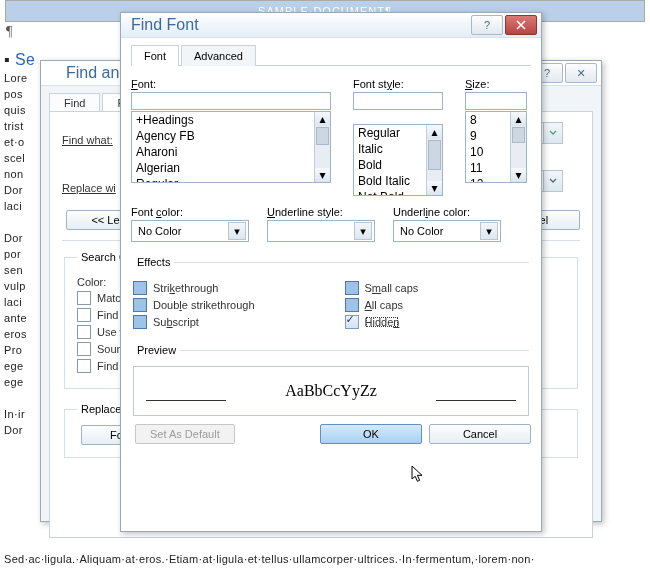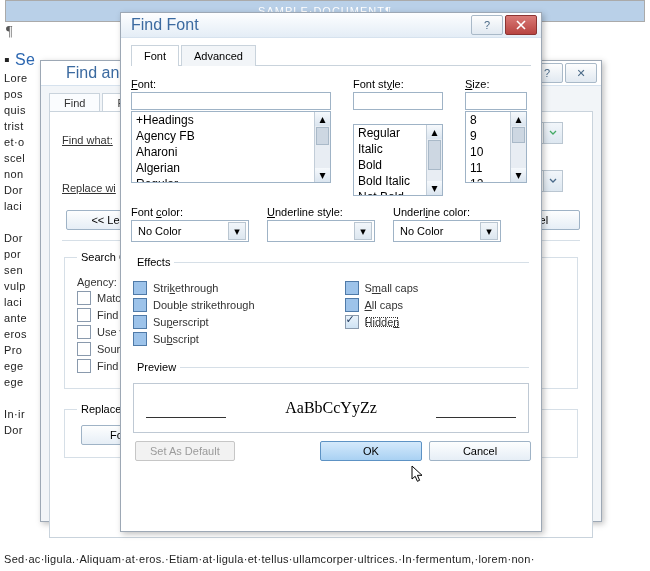--- a/index.html
+++ b/index.html
@@ -142,21 +142,21 @@
     </div>
     <div class="btnbar">
       <span class="btn" style="float:left">&lt;&lt;  Less</span>
       <span class="btn">ancel</span>
       <div style="clear:both"></div>
     </div>
     <hr>
     <fieldset class="opts">
       <legend>Search Opt</legend>
       <div class="cb">
-        <span style="width:52px">Agency:</span>
+        <span style="width:52px">Color:</span>
       </div>
       <div class="cb">
           <div class="box"></div>
           <span>Matc</span>
         </div>
       <div class="cb">
           <div class="box"></div>
           <span>Find w</span>
         </div>
       <div class="cb">
@@ -279,24 +279,20 @@
           <div class="cb">
               <div class="box blue"></div>
               <span>Stri<u>k</u>ethrough</span>
             </div>
           <div class="cb">
               <div class="box blue"></div>
               <span>Doub<u>l</u>e strikethrough</span>
             </div>
           <div class="cb">
               <div class="box blue"></div>
-              <span>Su<u>p</u>erscript</span>
-            </div>
-          <div class="cb">
-              <div class="box blue"></div>
               <span>Su<u>b</u>script</span>
             </div>
         </div>
         <div class="effects-col">
           <div class="cb">
               <div class="box blue"></div>
               <span>S<u>m</u>all caps</span>
             </div>
           <div class="cb">
               <div class="box blue"></div>

